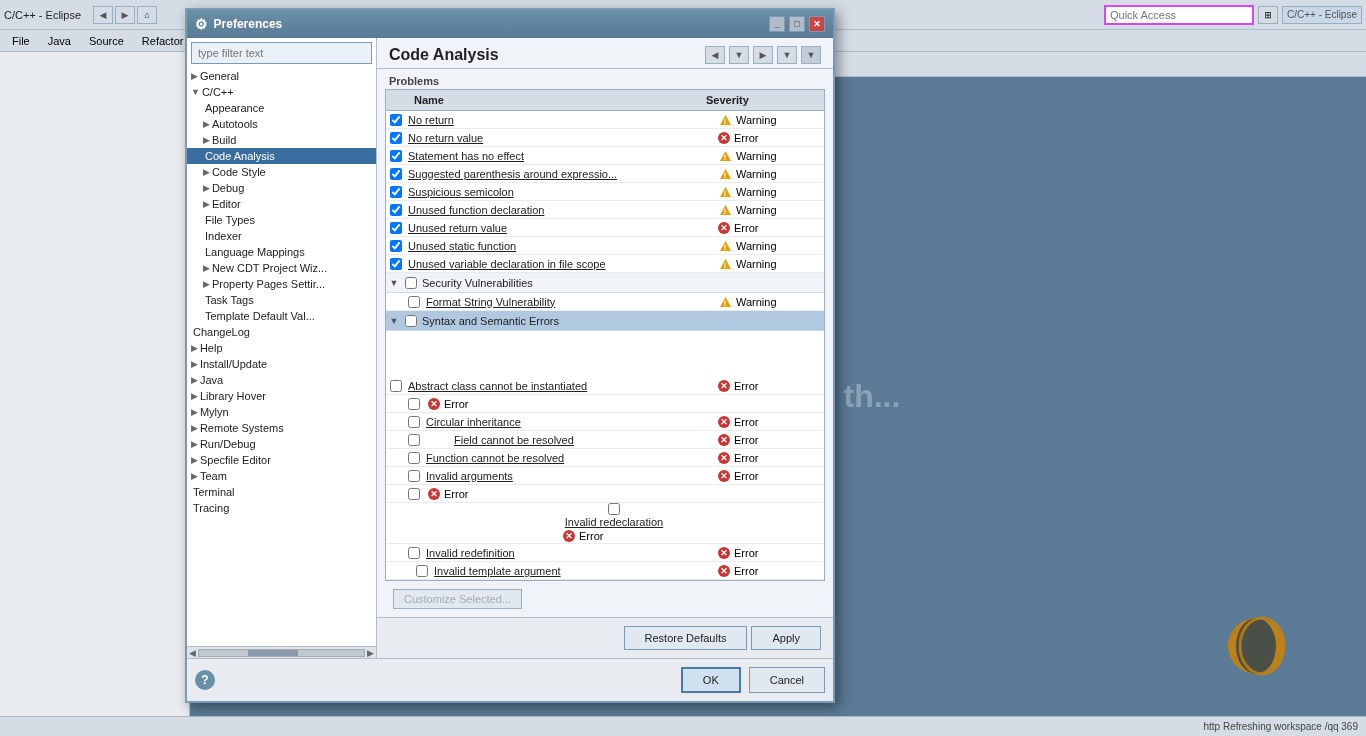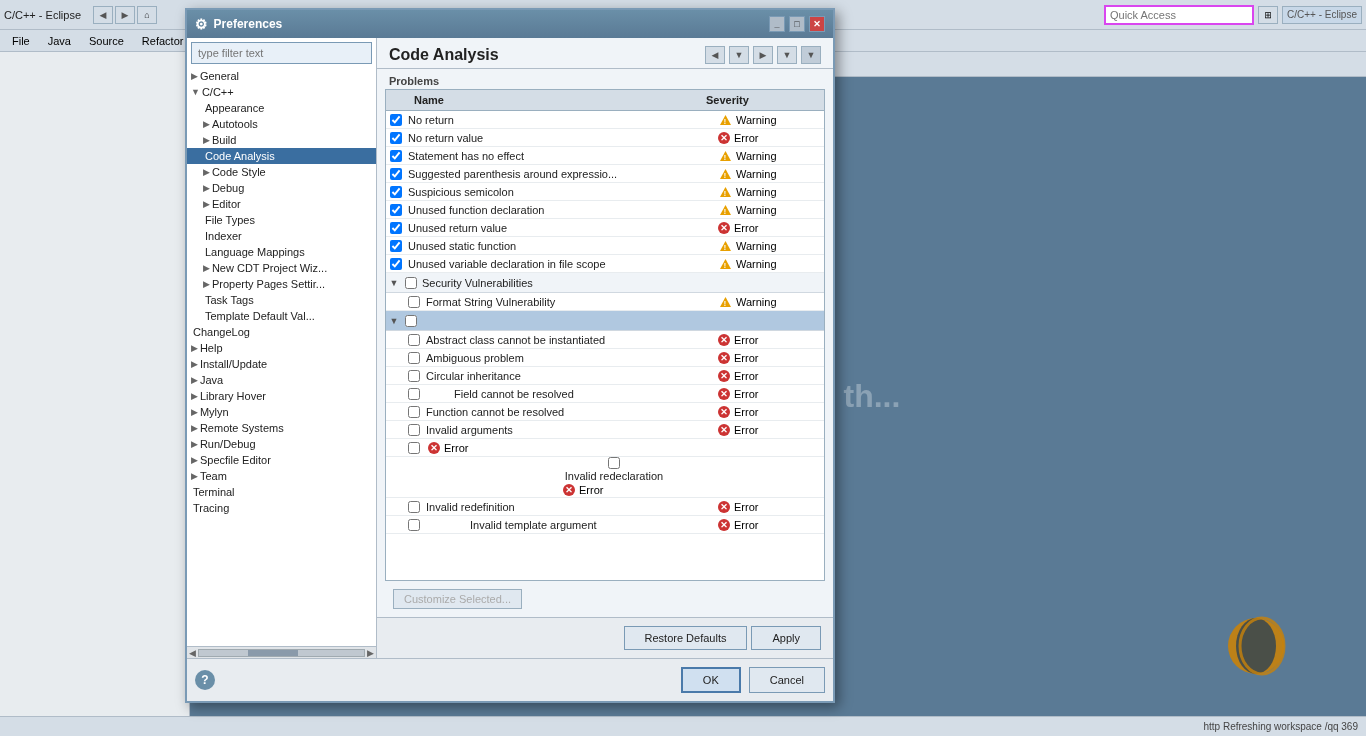--- a/index.html
+++ b/index.html
@@ -353,20 +353,21 @@
       align-items: center;
       justify-content: center;
       flex-shrink: 0;
     }
 
     .row-name {
       flex: 1;
       font-size: 11px;
       color: #222;
       padding: 1px 2px;
+      text-decoration: underline;
     }
 
     .row-severity {
       width: 110px;
       display: flex;
       align-items: center;
       gap: 4px;
       font-size: 11px;
       padding: 1px 4px;
     }
@@ -927,122 +928,122 @@
                 </div>
               <span>Warning</span>
             </div>
           </div>
 
           <div class="group-header" style="background:#b0c8e0;">
             <div class="group-arrow">▼</div>
             <div class="group-check">
                 <input type="checkbox" style="">
               </div>
+            <div class="group-name">Syntax and Semantic Errors</div>
             <div class="group-severity"></div>
           </div>
 
+          <div class="table-row" style="margin-top:46px;">
+            <div class="row-check">
+                <input type="checkbox" style="">
+              </div>
+            <div class="row-name">Abstract class cannot be instantiated</div>
+            <div class="row-severity">
+              <div class="error-icon">✕</div>
+              <span>Error</span>
+            </div>
+          </div>
+
           <div class="table-row" style="padding-left:18px;">
             <div class="row-check">
                 <input type="checkbox" style="">
               </div>
-            <div class="row-name">Abstract class cannot be instantiated</div>
             <div class="row-severity">
               <div class="error-icon">✕</div>
               <span>Error</span>
             </div>
           </div>
 
           <div class="table-row" style="padding-left:18px;">
             <div class="row-check">
                 <input type="checkbox" style="">
               </div>
-            <div class="row-name">Ambiguous problem</div>
+            <div class="row-name">Circular inheritance</div>
+            <div class="row-severity">
+              <div class="error-icon">✕</div>
+              <span>Error</span>
+            </div>
+          </div>
+
+          <div class="table-row" style="padding-left:18px;gap:28px;">
+            <div class="row-check">
+                <input type="checkbox" style="">
+              </div>
+            <div class="row-name">Field cannot be resolved</div>
             <div class="row-severity">
               <div class="error-icon">✕</div>
               <span>Error</span>
             </div>
           </div>
 
           <div class="table-row" style="padding-left:18px;">
             <div class="row-check">
                 <input type="checkbox" style="">
               </div>
-            <div class="row-name">Circular inheritance</div>
-            <div class="row-severity">
-              <div class="error-icon">✕</div>
-              <span>Error</span>
-            </div>
-          </div>
-
-          <div class="table-row" style="padding-left:18px;gap:28px;">
-            <div class="row-check">
-                <input type="checkbox" style="">
-              </div>
-            <div class="row-name">Field cannot be resolved</div>
+            <div class="row-name">Function cannot be resolved</div>
             <div class="row-severity">
               <div class="error-icon">✕</div>
               <span>Error</span>
             </div>
           </div>
 
           <div class="table-row" style="padding-left:18px;">
             <div class="row-check">
                 <input type="checkbox" style="">
               </div>
-            <div class="row-name">Function cannot be resolved</div>
+            <div class="row-name">Invalid arguments</div>
             <div class="row-severity">
               <div class="error-icon">✕</div>
               <span>Error</span>
             </div>
           </div>
 
           <div class="table-row" style="padding-left:18px;">
             <div class="row-check">
                 <input type="checkbox" style="">
               </div>
-            <div class="row-name">Invalid arguments</div>
+            <div class="row-severity">
+              <div class="error-icon">✕</div>
+              <span>Error</span>
+            </div>
+          </div>
+
+          <div class="table-row" style="padding-left:18px;flex-direction:column;">
+            <div class="row-check">
+                <input type="checkbox" style="">
+              </div>
+            <div class="row-name">Invalid redeclaration</div>
             <div class="row-severity">
               <div class="error-icon">✕</div>
               <span>Error</span>
             </div>
           </div>
 
           <div class="table-row" style="padding-left:18px;">
             <div class="row-check">
                 <input type="checkbox" style="">
               </div>
-            <div class="row-severity">
-              <div class="error-icon">✕</div>
-              <span>Error</span>
-            </div>
-          </div>
-
-          <div class="table-row" style="padding-left:18px;flex-direction:column;">
-            <div class="row-check">
-                <input type="checkbox" style="">
-              </div>
-            <div class="row-name">Invalid redeclaration</div>
-            <div class="row-severity">
-              <div class="error-icon">✕</div>
-              <span>Error</span>
-            </div>
-          </div>
-
-          <div class="table-row" style="padding-left:18px;">
-            <div class="row-check">
-                <input type="checkbox" style="">
-              </div>
             <div class="row-name">Invalid redefinition</div>
             <div class="row-severity">
               <div class="error-icon">✕</div>
               <span>Error</span>
             </div>
           </div>
 
-          <div class="table-row" style="padding-left:18px;gap:44px;">
+          <div class="table-row" style="padding-left:26px;">
             <div class="row-check">
                 <input type="checkbox" style="">
               </div>
             <div class="row-name">Invalid template argument</div>
             <div class="row-severity">
               <div class="error-icon">✕</div>
               <span>Error</span>
             </div>
           </div>
 

